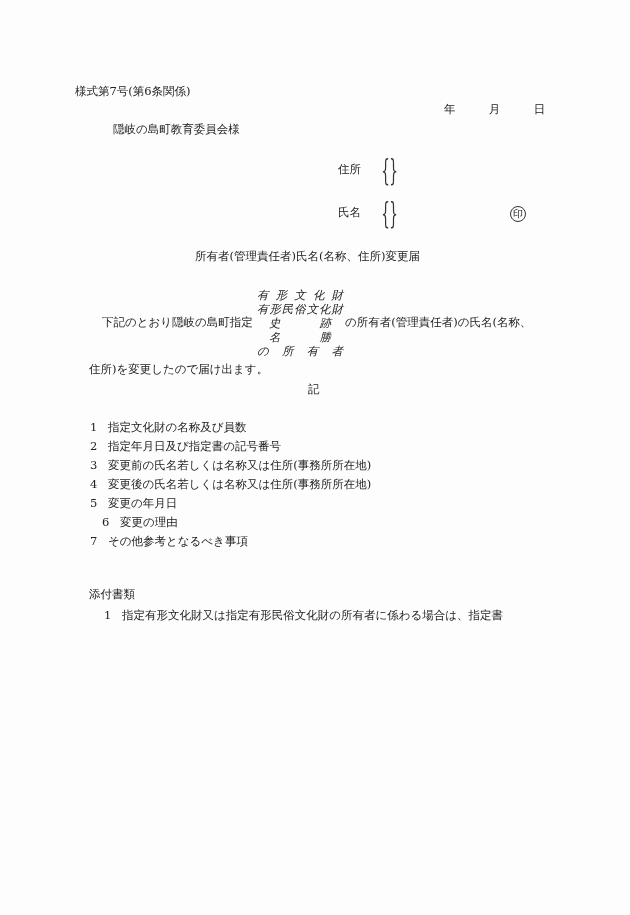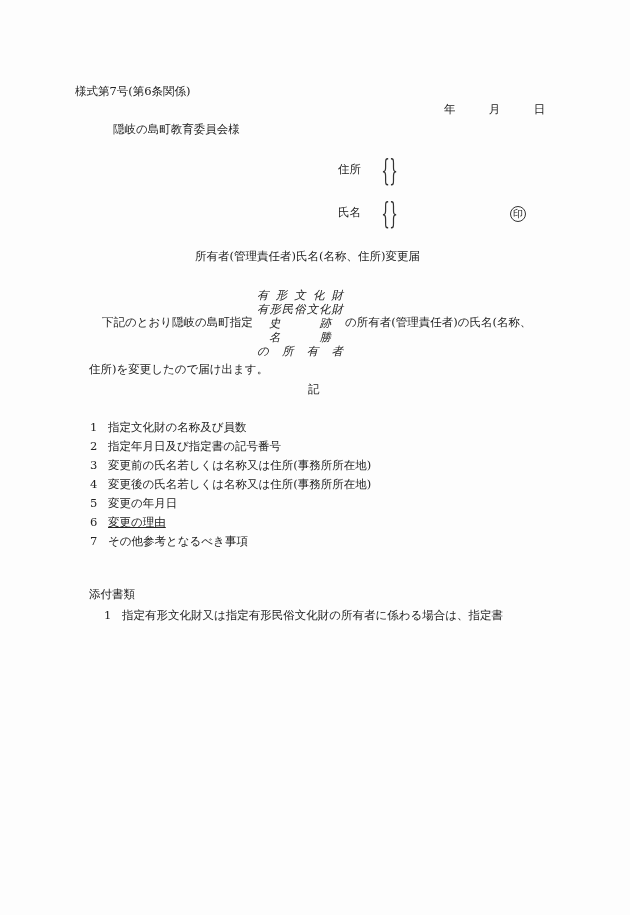--- a/index.html
+++ b/index.html
@@ -115,21 +115,21 @@
   </div>
   <div class="list-item" style="left:90px; top:460px;">
     <span class="num">3</span><span>変更前の氏名若しくは名称又は住所(事務所所在地)</span>
   </div>
   <div class="list-item" style="left:90px; top:479px;">
     <span class="num">4</span><span>変更後の氏名若しくは名称又は住所(事務所所在地)</span>
   </div>
   <div class="list-item" style="left:90px; top:498px;">
     <span class="num">5</span><span>変更の年月日</span>
   </div>
-  <div class="list-item" style="left:90px; top:517px;text-decoration:underline;">
+  <div class="list-item" style="left:102px; top:517px;">
     <span class="num">6</span><span>変更の理由</span>
   </div>
   <div class="list-item" style="left:90px; top:536px;">
     <span class="num">7</span><span>その他参考となるべき事項</span>
   </div>
 
   <div class="abs" style="left:89px; top:589px;">添付書類</div>
 
   <div class="list-item" style="left:104px; top:610px;">
     <span class="num">1</span><span>指定有形文化財又は指定有形民俗文化財の所有者に係わる場合は、指定書</span>

